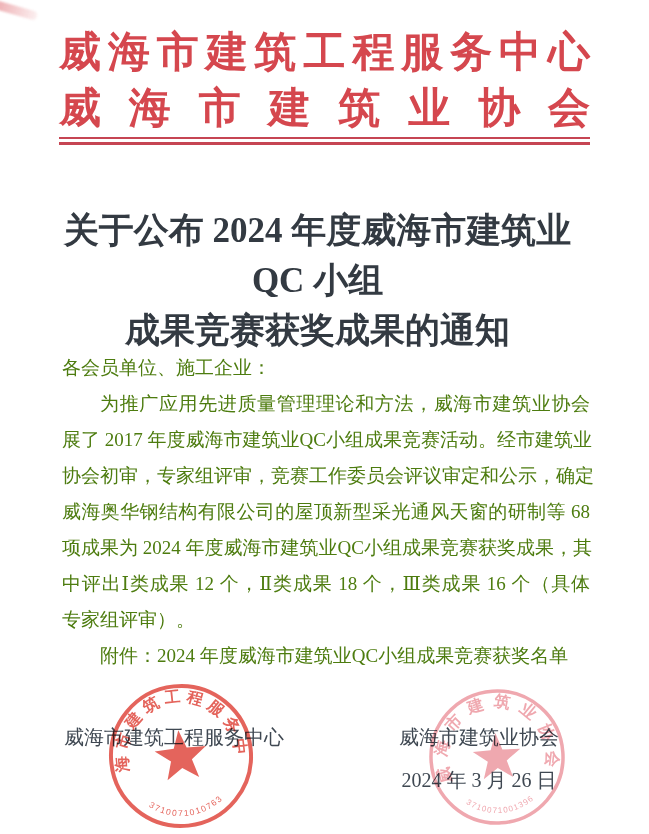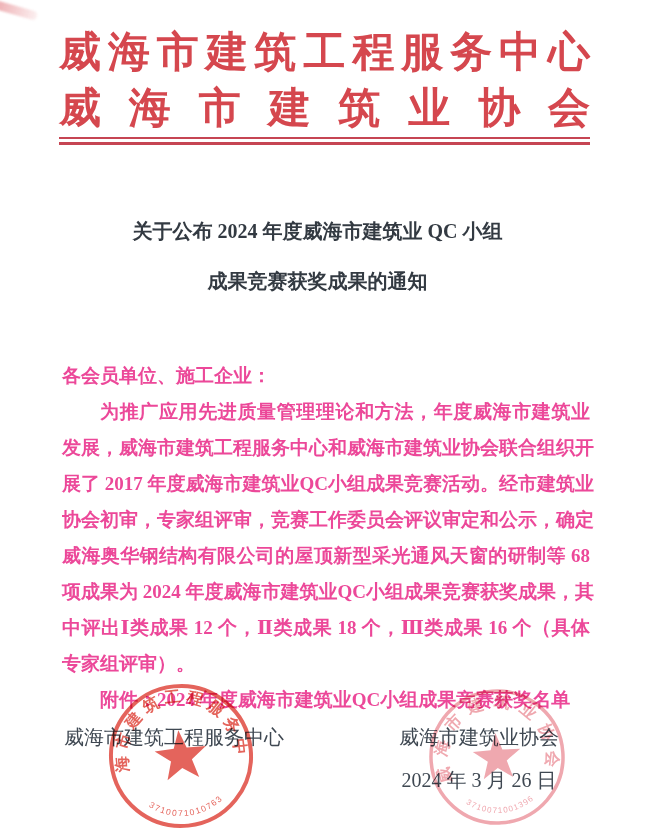--- a/index.html
+++ b/index.html
@@ -53,31 +53,30 @@
     border-bottom: 3px solid #c64553;
   }
   .doc-title {
     position: absolute;
     left: 45px;
     top: 206px;
     width: 545px;
     text-align: center;
     color: #333a42;
     font-weight: bold;
-    font-size: 20px;
+    font-size: 35px;
   }
   .doc-title .t-line { line-height: 50px; }
   .body-block {
     position: absolute;
     left: 62px;
-    top: 358px;
+    top: 350px;
     width: 528px;
-    color: #ec4899;
+    color: #4d7c0f;
     font-size: 19px;
-    font-weight: bold;
   }
   .line {
     line-height: 36px;
     white-space: nowrap;
   }
   .jl {
     text-align: justify;
     text-align-last: justify;
   }
   .indent { text-indent: 38px; }
@@ -130,22 +129,21 @@
 
   <div class="rule"></div>
 
   <div class="doc-title">
     <div class="t-line">关于公布 2024 年度威海市建筑业 QC 小组</div>
     <div class="t-line">成果竞赛获奖成果的通知</div>
   </div>
 
   <div class="body-block">
     <div class="line">各会员单位、施工企业：</div>
-    <div class="line jl indent">为推广应用先进质量管理理论和方法，年度威海市建筑业</div>
-    <div class="line jl">发展，威海市建筑工程服务中心和威海市建筑业协会联合组织开</div>
+    <div class="line jl indent">为推广应用先进质量管理理论和方法，威海市建筑业协会</div>
     <div class="line jl">展了 2017 年度威海市建筑业QC小组成果竞赛活动。经市建筑业</div>
     <div class="line jl">协会初审，专家组评审，竞赛工作委员会评议审定和公示，确定</div>
     <div class="line jl">威海奥华钢结构有限公司的屋顶新型采光通风天窗的研制等 68</div>
     <div class="line jl">项成果为 2024 年度威海市建筑业QC小组成果竞赛获奖成果，其</div>
     <div class="line jl">中评出Ⅰ类成果 12 个，Ⅱ类成果 18 个，Ⅲ类成果 16 个（具体</div>
     <div class="line">专家组评审）。</div>
     <div class="line indent">附件：2024 年度威海市建筑业QC小组成果竞赛获奖名单</div>
   </div>
 
   <div class="sig-left">威海市建筑工程服务中心</div>

